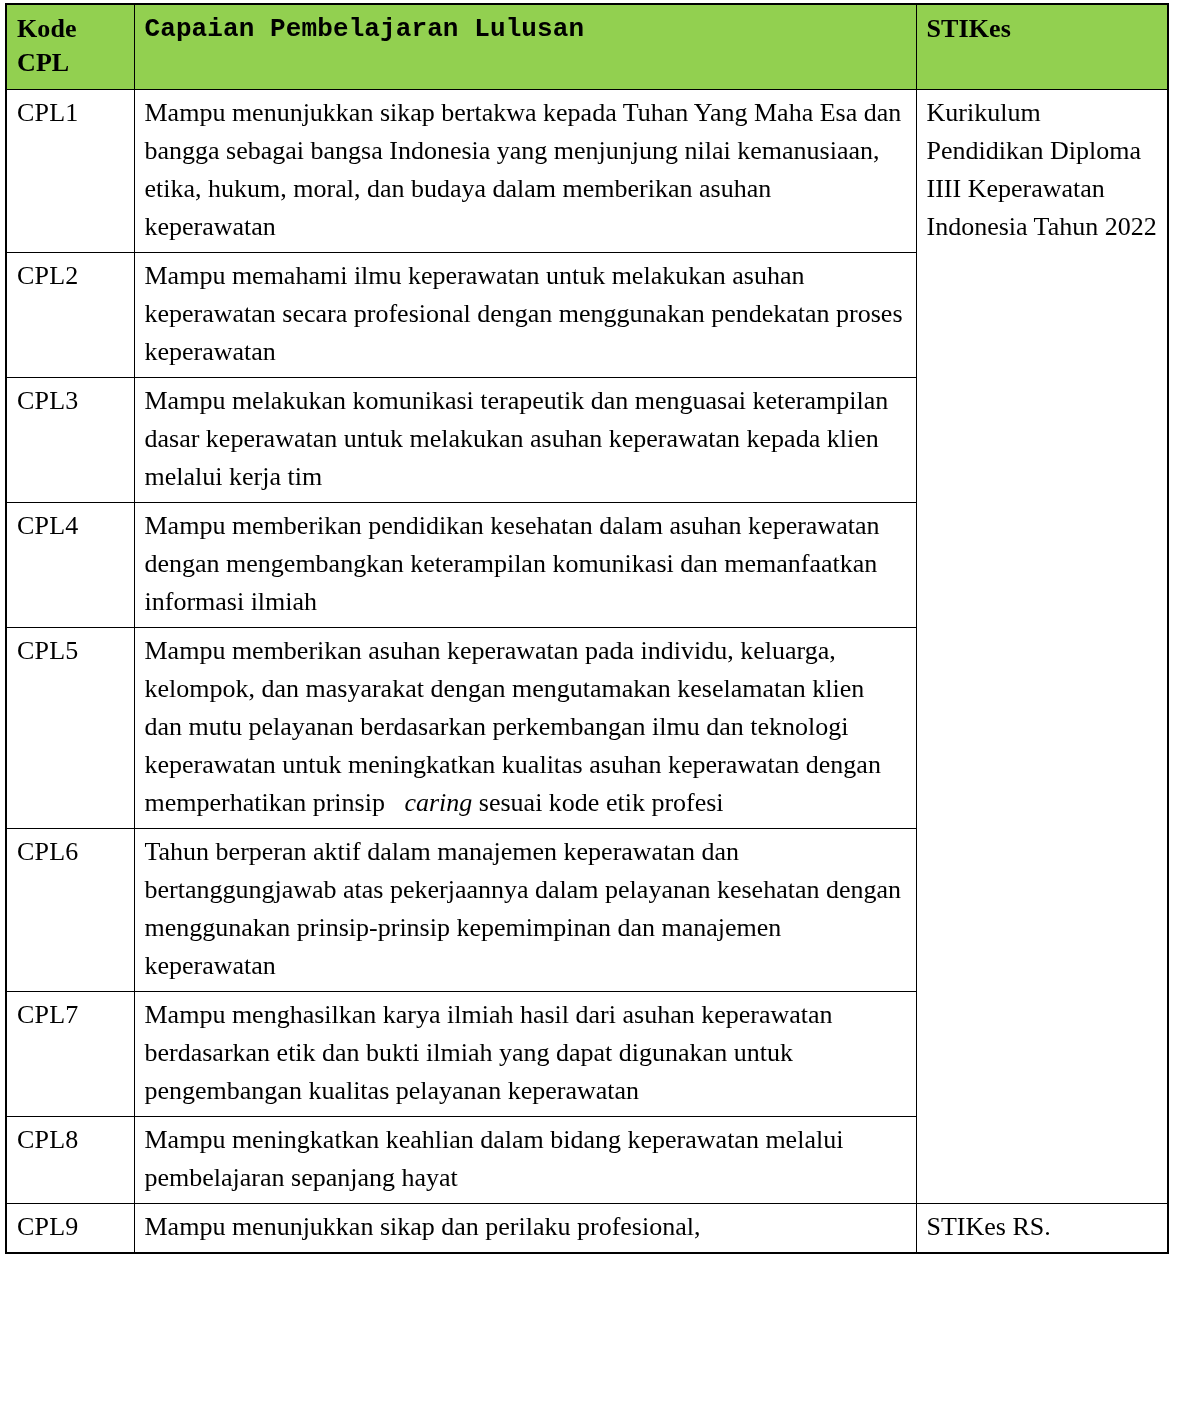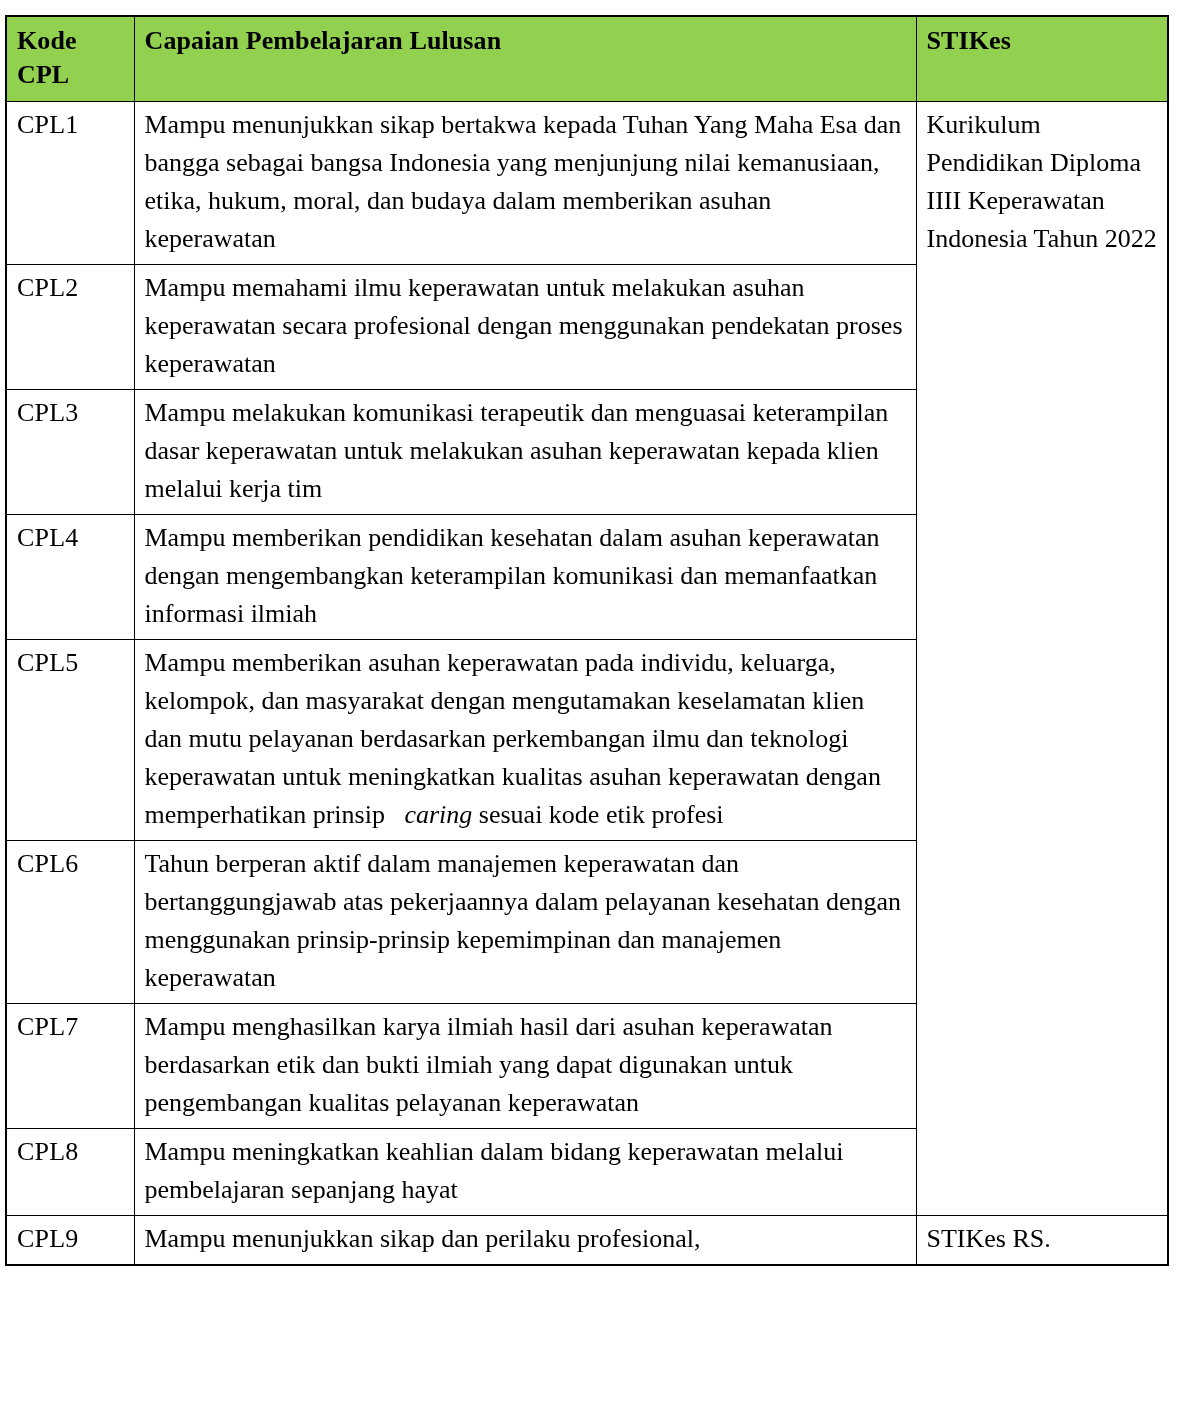--- a/index.html
+++ b/index.html
@@ -12,21 +12,21 @@
     height: 1410px;
     overflow: hidden;
     font-family: "Liberation Serif", "DejaVu Serif", serif;
   }
 
   .page {
     position: relative;
     width: 1180px;
     height: 1318px;
     box-sizing: border-box;
-    padding: 15px 13px 0 5px;
+    padding: 3px 13px 0 5px;
   }
 
   table.cpl-table {
     width: 1162px;
     border-collapse: collapse;
     table-layout: fixed;
     border: 2px solid #000000;
   }
 
   table.cpl-table col.col-kode    { width: 128px; }
@@ -49,21 +49,21 @@
     background: #92D050;
     font-weight: bold;
     font-size: 26px;
     line-height: 34px;
     padding-top: 7px;
     padding-bottom: 9px;
     letter-spacing: 0.1px;
   }
 
   th.head-kode    { width: 128px; }
-  th.head-capaian { width: 782px; }
+  th.head-capaian { width: 782px; font-family: Liberation Mono, monospace; }
   th.head-rujukan { width: 252px; }
 
   td.kode-cell {
     white-space: nowrap;
     letter-spacing: 0.2px;
   }
 
   td.capaian-cell {
     padding-right: 12px;
   }

